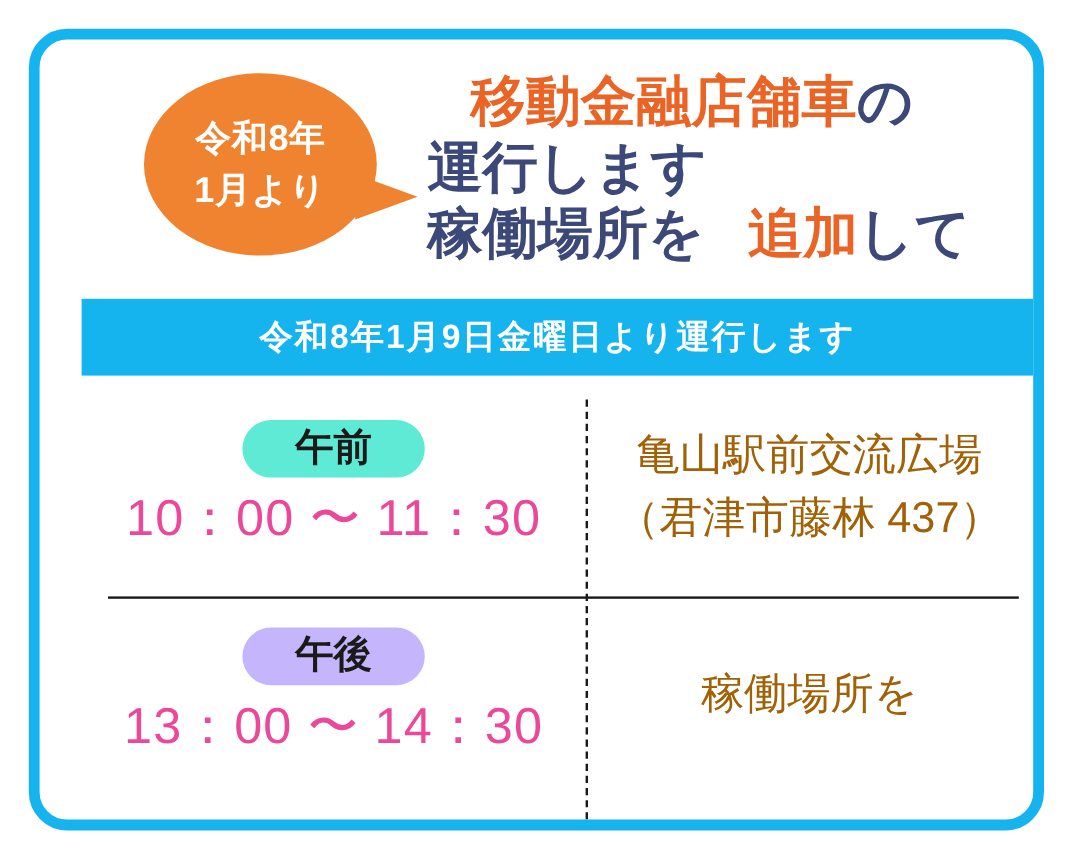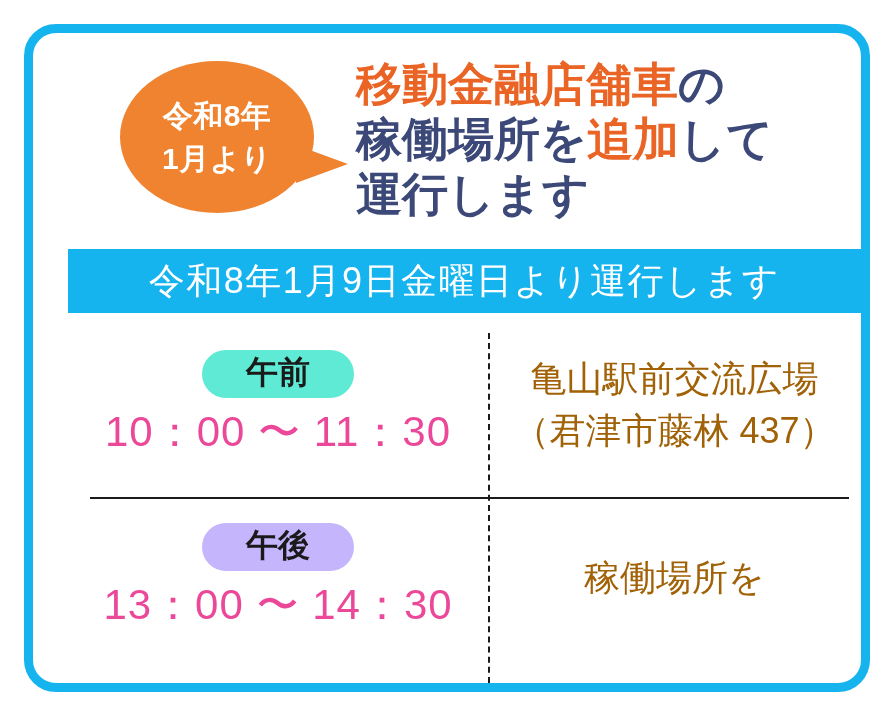--- a/index.html
+++ b/index.html
@@ -79,35 +79,35 @@
     position: absolute;
     left: 288px;
     top: 24px;
     font-size: 46px;
     font-weight: bold;
     line-height: 1.20;
     letter-spacing: 0px;
     white-space: nowrap;
   }
   .hl-line { display: block; }
-  .orange { color: #ea6425; }
+  .orange { color: #ea6425; margin-left: 36px; }
   .navy   { color: #3b4878; }
 
   
   #banner {
     height: 64px;
     background: #16b4ef;
     display: flex;
     align-items: center;
     justify-content: center;
   }
   #banner-text {
     color: #ffffff;
-    font-size: 36px;
-    font-weight: normal;
+    font-size: 28px;
+    font-weight: bold;
     letter-spacing: 1.5px;
     white-space: nowrap;
     text-align: center;
   }
 
   
   #schedule {
     position: relative;
     height: 372px;
   }
@@ -194,24 +194,24 @@
     <div id="bubble-text">
       <span>令和8年</span>
       <span>1月より</span>
     </div>
 
     <div id="headline">
       <span class="hl-line">
         <span class="orange">移動金融店舗車</span><span class="navy">の</span>
       </span>
       <span class="hl-line">
-        <span class="navy">稼働場所を</span><span class="orange">追加</span><span class="navy">して</span>
+        <span class="navy">運行します</span>
       </span>
       <span class="hl-line">
-        <span class="navy">運行します</span>
+        <span class="navy">稼働場所を</span><span class="orange">追加</span><span class="navy">して</span>
       </span>
     </div>
 
   </div>
 
   <div id="banner">
     <span id="banner-text">令和8年1月9日金曜日より運行します</span>
   </div>
 
   <div id="schedule">

